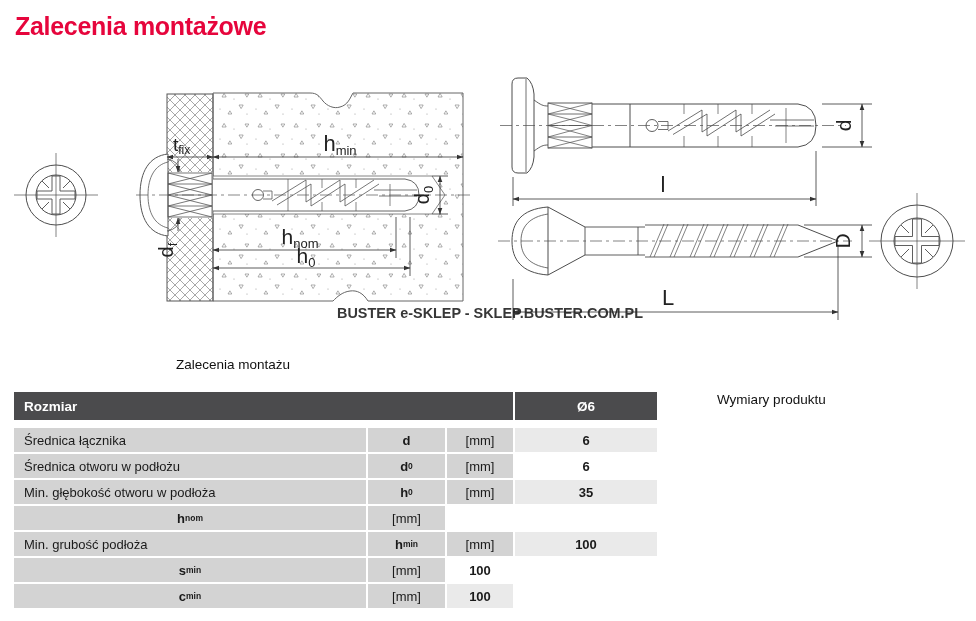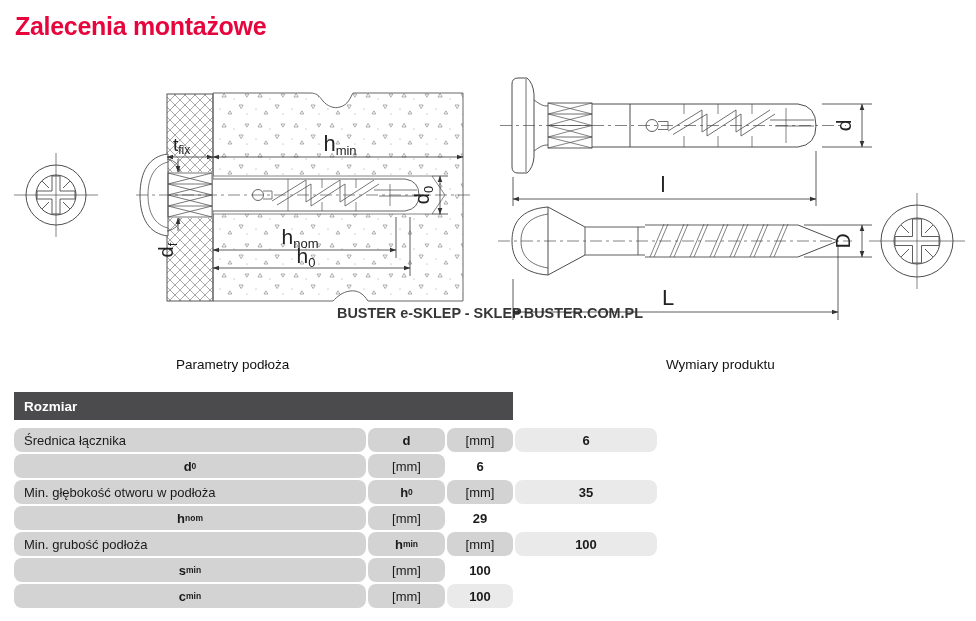--- a/index.html
+++ b/index.html
@@ -2,27 +2,27 @@
 <html><head>
 <meta charset="utf-8">
 <style>
   html,body{margin:0;padding:0;background:#fff;}
   .page{position:relative;width:976px;height:621px;background:#fff;overflow:hidden;
         font-family:"Liberation Sans",sans-serif;color:#1a1a1a;padding-left:44px;}
   .page-title{position:absolute;left:15px;top:12px;font-size:25px;font-weight:800;
         letter-spacing:-.3px;color:#e6053c;}
   .drawing{position:absolute;left:0;top:60px;width:976px;height:290px;}
   .sec-title{position:absolute;top:357px;font-size:13.5px;color:#111;}
-  .sec-title.left{left:176px;} .sec-title.right{left:666px;}
+  .sec-title.left{left:176px;} .sec-title.right{left:717px;margin-top:35px;}
   .tbl{position:absolute;left:14px;top:392px;width:643px;font-size:13px;}
   .t-head{display:grid;grid-template-columns:499px 142px;column-gap:2px;height:28px;margin-bottom:8px;}
   .hc{background:#4b4b4d;color:#fff;font-weight:700;font-size:13.5px;display:flex;align-items:center;}
   .hc.lab{padding-left:10px;} .hc.ctr{justify-content:center;}
   .t-row{display:grid;grid-template-columns:352px 77px 66px 142px;column-gap:2px;height:24px;margin-bottom:2px;}
-  .c{background:#d3d3d3;display:flex;align-items:center;border-radius:8px;}
+  .c{background:#d3d3d3;display:flex;align-items:center;}
   .c.lab{padding-left:10px;}
   .c.ctr{justify-content:center;}
   .c.sym{font-weight:700;}
   .c.sym sub{font-size:8.5px;font-weight:700;}
   .c.val{background:#fff;font-weight:700;justify-content:center;}
   .t-row:nth-child(even) .val{background:#eaeaea;}
   svg text{font-family:"Liberation Sans",sans-serif;fill:#222;}
 </style>
 </head>
 <body>
@@ -171,38 +171,40 @@
       <line x1="917" y1="133" x2="917" y2="229" stroke-width="0.7"></line>
       <circle cx="917" cy="181" r="36"></circle>
       <circle cx="917" cy="181" r="23"></circle>
       <path d="M912.5,159 H921.5 V176.5 H939 V185.5 H921.5 V203 H912.5 V185.5 H895 V176.5 H912.5 Z" stroke-width="0.9"></path>
       <path d="M925,173 L933,165 M909,173 L901,165 M925,189 L933,197 M909,189 L901,197" stroke-width="0.9"></path>
     </g>
 
     <text x="337" y="258" textLength="306" lengthAdjust="spacingAndGlyphs" font-size="15" font-weight="bold" fill="#9c9c9c" opacity="0.9">BUSTER e-SKLEP - SKLEP.BUSTER.COM.PL</text>
   </svg>
 
-  <div class="sec-title left">Parametry podłoża</div>
+  <div class="sec-title left">Zalecenia montażu</div>
   <div class="sec-title right">Wymiary produktu</div>
 
   <div class="tbl">
     <div class="t-head">
       <div class="hc lab">Rozmiar</div>
+      <div class="hc ctr">Ø6</div>
     </div>
 
     <div class="t-row">
       <div class="c lab">Średnica łącznika</div>
       <div class="c ctr sym">
           <span>d</span>
           <sub></sub>
         </div>
       <div class="c ctr">[mm]</div>
       <div class="c val">6</div>
     </div>
     <div class="t-row">
+      <div class="c lab">Średnica otworu w podłożu</div>
       <div class="c ctr sym">
           <span>d</span>
           <sub>0</sub>
         </div>
       <div class="c ctr">[mm]</div>
       <div class="c val">6</div>
     </div>
     <div class="t-row">
       <div class="c lab">Min. głębokość otworu w podłoża</div>
       <div class="c ctr sym">
@@ -211,21 +213,20 @@
         </div>
       <div class="c ctr">[mm]</div>
       <div class="c val">35</div>
     </div>
     <div class="t-row">
       <div class="c ctr sym">
           <span>h</span>
           <sub>nom</sub>
         </div>
       <div class="c ctr">[mm]</div>
-      <div class="c val">29</div>
     </div>
     <div class="t-row">
       <div class="c lab">Min. grubość podłoża</div>
       <div class="c ctr sym">
           <span>h</span>
           <sub>min</sub>
         </div>
       <div class="c ctr">[mm]</div>
       <div class="c val">100</div>
     </div>

